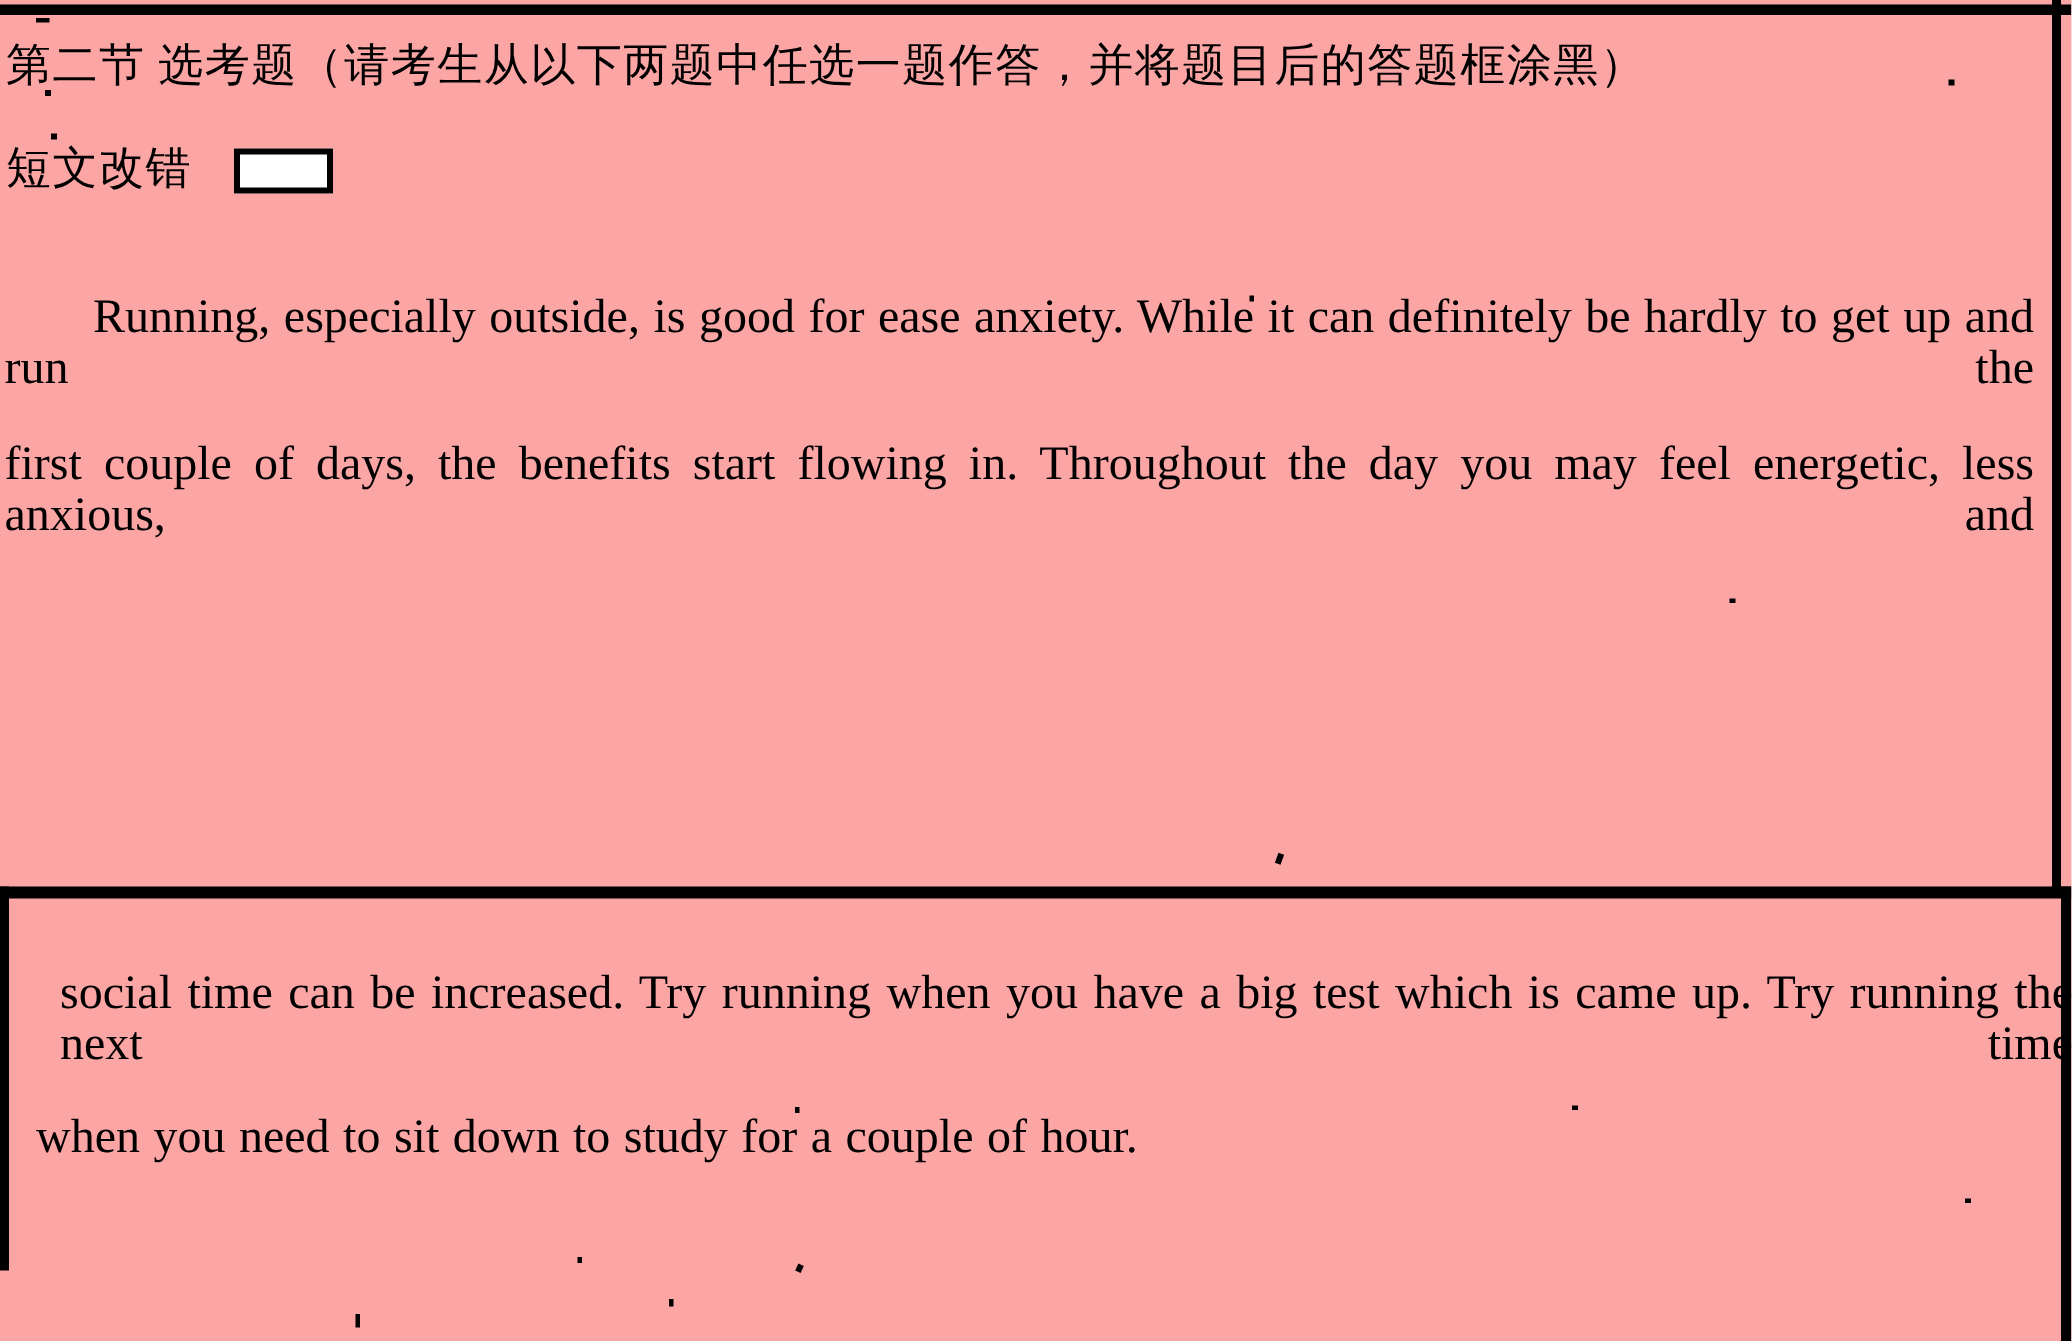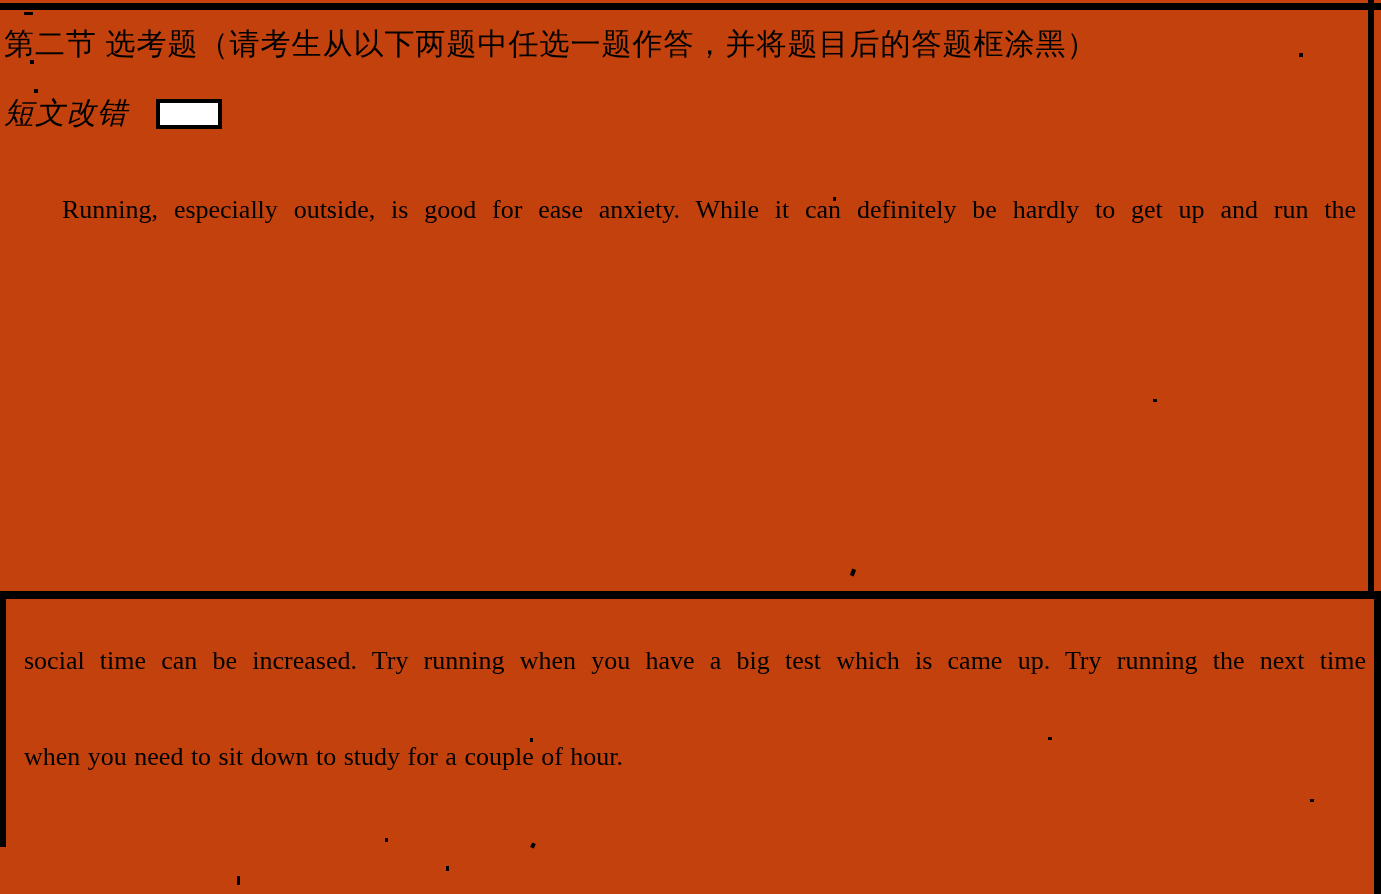--- a/index.html
+++ b/index.html
@@ -4,21 +4,21 @@
 <style>
   html, body {
     margin: 0;
     padding: 0;
     background: #ffffff;
   }
   .page {
     position: relative;
     width: 1381px;
     height: 894px;
-    background: #c2410c;
+    background: #fca5a5;
     overflow: hidden;
     font-family: "Liberation Serif", serif;
     color: #000;
   }
   
   .rule { position: absolute; background: #000; }
   .top-rule        { top: 3px;   left: 0;      width: 1381px; height: 7px; }
   .right-rule-top  { top: 0;     left: 1368px; width: 6px;    height: 592px; }
   .box-top-rule    { top: 591px; left: 0;      width: 1381px; height: 8px; }
   .box-left-rule   { top: 591px; left: 0;      width: 6px;    height: 256px; }
@@ -35,56 +35,55 @@
     letter-spacing: 1px;
     white-space: nowrap;
   }
   .task-row {
     position: absolute;
     top: 95px;
     left: 4px;
     height: 36px;
     display: flex;
     align-items: center;
-    font-style: italic;
   }
   .task-label {
     font-size: 30px;
     line-height: 36px;
     letter-spacing: 1px;
   }
   .answer-checkbox {
     display: inline-block;
     margin-left: 28px;
     margin-top: 2px;
     width: 58px;
     height: 22px;
     border: 4px solid #000;
     background: #fff;
   }
 
   
   .pline {
     position: absolute;
-    font-size: 26px;
+    font-size: 32px;
     line-height: 34px;
     text-align: justify;
     text-align-last: justify;
     white-space: normal;
     word-spacing: 1px;
   }
   .pline.main   { left: 3px;  width: 1353px; }
   .pline.inbox  { left: 24px; width: 1342px; }
   .pline.indent { text-indent: 59px; }
   .pline.last   { text-align: right; text-align-last: left; }
   .l1 { top: 193px; }
   .l2 { top: 291px; }
   .l3 { top: 389px; }
   .l4 { top: 486px; }
-  .l5 { top: 644px; }
+  .l5 { top: 644px; margin-left: 16px; }
   .l6 { top: 740px; }
 
   
   .speck { position: absolute; background: #000; }
 </style>
 </head>
 <body>
 
 <div class="page">
 
@@ -95,20 +94,21 @@
   <div class="rule box-right-rule"></div>
 
   <div class="cn-header">第二节 选考题（请考生从以下两题中任选一题作答，并将题目后的答题框涂黑）</div>
 
   <div class="task-row">
     <span class="task-label">短文改错</span>
     <span class="answer-checkbox"></span>
   </div>
 
   <div class="pline main indent l1">Running, especially outside, is good for ease anxiety. While it can definitely be hardly to get up and run the</div>
+  <div class="pline main l2">first couple of days, the benefits start flowing in. Throughout the day you may feel energetic, less anxious, and</div>
 
   <div class="pline inbox l5">social time can be increased. Try running when you have a big test which is came up. Try running the next time</div>
   <div class="pline inbox last l6">when you need to sit down to study for a couple of hour.</div>
 
   <div>
     <div class="speck" style="left:24px;  top:12px;  width:9px; height:3px;"></div>
     <div class="speck" style="left:30px;  top:60px;  width:4px; height:4px;"></div>
     <div class="speck" style="left:34px;  top:89px;  width:4px; height:4px;"></div>
     <div class="speck" style="left:1299px;top:53px;  width:4px; height:4px;"></div>
     <div class="speck" style="left:833px; top:197px; width:3px; height:4px;"></div>

